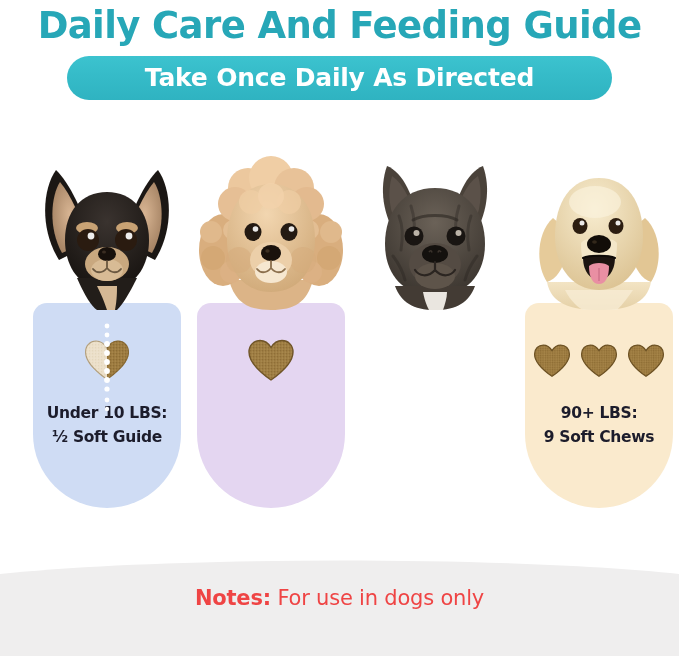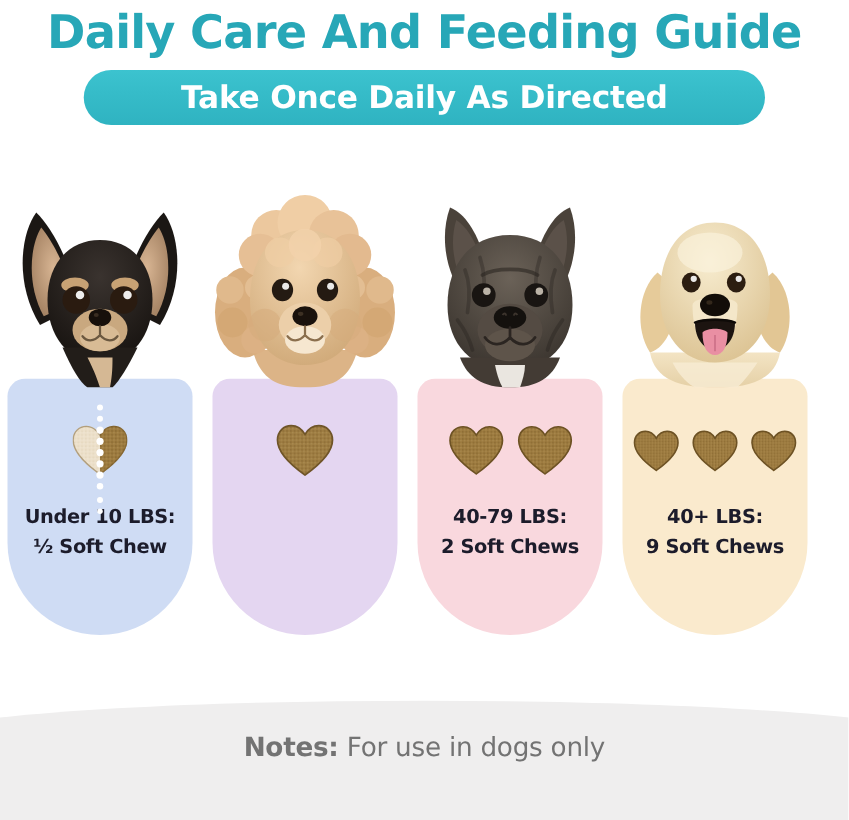--- a/index.html
+++ b/index.html
@@ -63,21 +63,21 @@
   }
 
   
   .columns {
     position: absolute;
     top: 140px;
     left: 0;
     width: 679px;
     height: 400px;
     display: flex;
-    justify-content: flex-start;
+    justify-content: flex-end;
     gap: 4px;
   }
   .column {
     position: relative;
     width: 160px;
     height: 400px;
   }
 
   
   .dog-wrap {
@@ -164,21 +164,21 @@
     height: 100px;
   }
   .notes {
     position: absolute;
     top: 28px;
     left: 0;
     width: 679px;
     text-align: center;
     font-family: "DejaVu Sans", sans-serif;
     font-size: 21px;
-    color: #737373;
+    color: #ef4444;
     letter-spacing: -0.2px;
     line-height: 28px;
   }
   .notes b { font-weight: bold; }
   .notes .notes-body { font-weight: normal; }
 </style>
 </head>
 <body>
 
 <div id="root">
@@ -269,21 +269,21 @@
                 <circle cx="3.5" cy="58" r="2.9"></circle>
                   <circle cx="3.5" cy="67" r="2.6"></circle>
                 <circle cx="3.5" cy="78" r="2.4"></circle>
                   <circle cx="3.5" cy="87" r="2.2"></circle>
               </g>
             </svg>
           </div>
         </div>
         <div class="card-label">
           <span>Under 10 LBS:</span>
-          <span class="l2">½ Soft Chew</span>
+          <span class="l2">½ Soft Guide</span>
         </div>
       </div>
     </div>
 
     <div class="column">
       <div class="dog-wrap">
         <svg class="dog-svg" width="156" height="170" viewBox="0 0 156 170">
           <defs>
             <radialGradient id="p_fur" cx="45%" cy="28%" r="78%">
               <stop offset="0%" stop-color="#f0d2ab"></stop>
@@ -393,38 +393,20 @@
           <ellipse cx="78" cy="124" rx="26" ry="21" fill="#544b43"></ellipse>
           <ellipse cx="78" cy="136" rx="20" ry="13" fill="#5e544a"></ellipse>
 
           <ellipse cx="78" cy="114" rx="13" ry="9" fill="#14110e"></ellipse>
           <path d="M72 112 C73.5 110 74.5 110.5 75 112.5" stroke="#3b332c" stroke-width="1.6" fill="none"></path>
           <path d="M84 112 C82.5 110 81.5 110.5 81 112.5" stroke="#3b332c" stroke-width="1.6" fill="none"></path>
 
           <path d="M78 122 L78 130 M78 130 C71 138 62 136 58 130 M78 130 C85 138 94 136 98 130" stroke="#2b2521" stroke-width="2.2" fill="none" stroke-linecap="round"></path>
         </svg>
       </div>
-      <div class="card" style="background: rgb(249, 216, 222);">
-        <div class="chew-row">
-          <div class="heart">
-            <svg width="46" height="42" viewBox="0 0 48 44">
-              <path d="M24 42 C7 30 2 21 2 14 C2 7 7 2.5 13 2.5 C18 2.5 21.6 5.5 24 9.5 C26.4 5.5 30 2.5 35 2.5 C41 2.5 46 7 46 14 C46 21 41 30 24 42 Z" fill="url(#speck2)" stroke="#6d5224" stroke-width="1.4"></path>
-            </svg>
-          </div>
-          <div class="heart">
-            <svg width="46" height="42" viewBox="0 0 48 44">
-              <path d="M24 42 C7 30 2 21 2 14 C2 7 7 2.5 13 2.5 C18 2.5 21.6 5.5 24 9.5 C26.4 5.5 30 2.5 35 2.5 C41 2.5 46 7 46 14 C46 21 41 30 24 42 Z" fill="url(#speck2)" stroke="#6d5224" stroke-width="1.4"></path>
-            </svg>
-          </div>
-        </div>
-        <div class="card-label">
-          <span>40-79 LBS:</span>
-          <span class="l2">2 Soft Chews</span>
-        </div>
-      </div>
     </div>
 
     <div class="column">
       <div class="dog-wrap">
         <svg class="dog-svg" width="156" height="170" viewBox="0 0 156 170">
           <defs>
             <radialGradient id="g_head" cx="45%" cy="28%" r="75%">
               <stop offset="0%" stop-color="#f7eccf"></stop>
                 <stop offset="100%" stop-color="#dcc393"></stop>
             </radialGradient>
@@ -473,21 +455,21 @@
               <path d="M24 42 C7 30 2 21 2 14 C2 7 7 2.5 13 2.5 C18 2.5 21.6 5.5 24 9.5 C26.4 5.5 30 2.5 35 2.5 C41 2.5 46 7 46 14 C46 21 41 30 24 42 Z" fill="url(#speck2)" stroke="#6d5224" stroke-width="1.6"></path>
             </svg>
           </div>
           <div class="heart">
             <svg width="38" height="35" viewBox="0 0 48 44">
               <path d="M24 42 C7 30 2 21 2 14 C2 7 7 2.5 13 2.5 C18 2.5 21.6 5.5 24 9.5 C26.4 5.5 30 2.5 35 2.5 C41 2.5 46 7 46 14 C46 21 41 30 24 42 Z" fill="url(#speck2)" stroke="#6d5224" stroke-width="1.6"></path>
             </svg>
           </div>
         </div>
         <div class="card-label">
-          <span>40+ LBS:</span>
+          <span>90+ LBS:</span>
           <span class="l2">9 Soft Chews</span>
         </div>
       </div>
     </div>
 
   </div>
 
   <div class="footer">
     <svg class="footer-bg" viewBox="0 0 679 100" preserveAspectRatio="none">
       <path d="M0 18 C170 0 509 0 679 18 L679 100 L0 100 Z" fill="#efeeee"></path>

